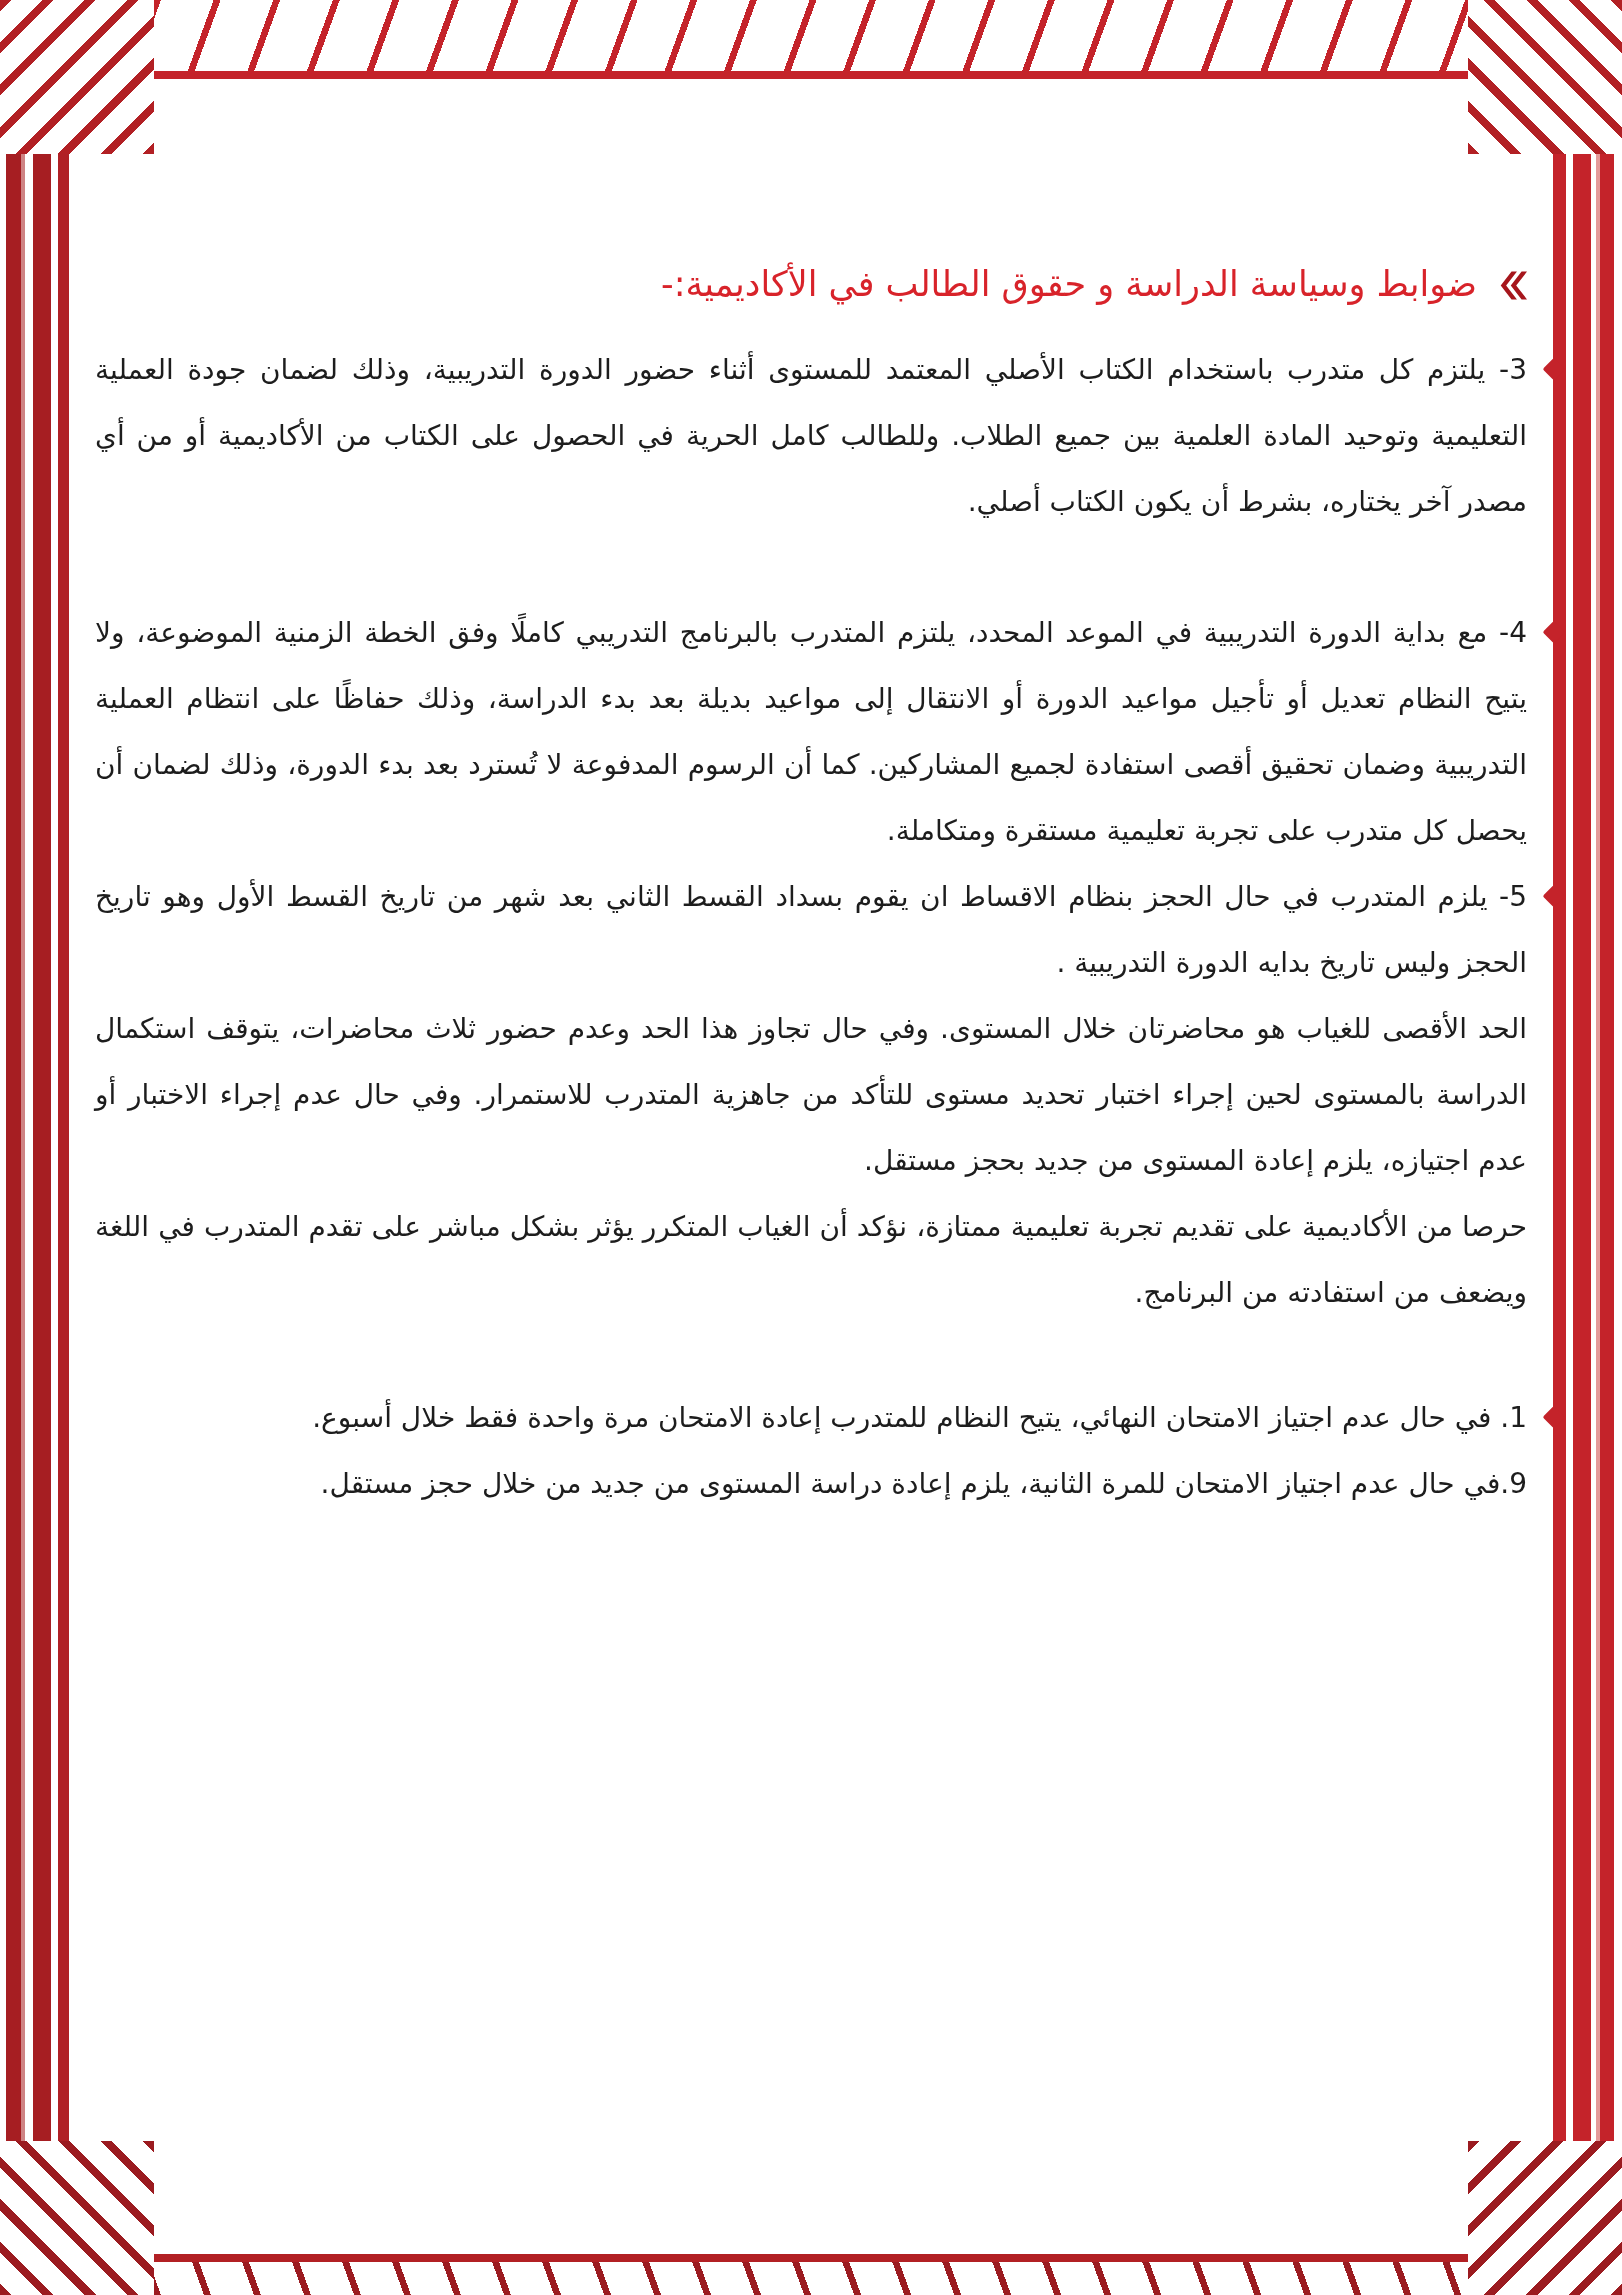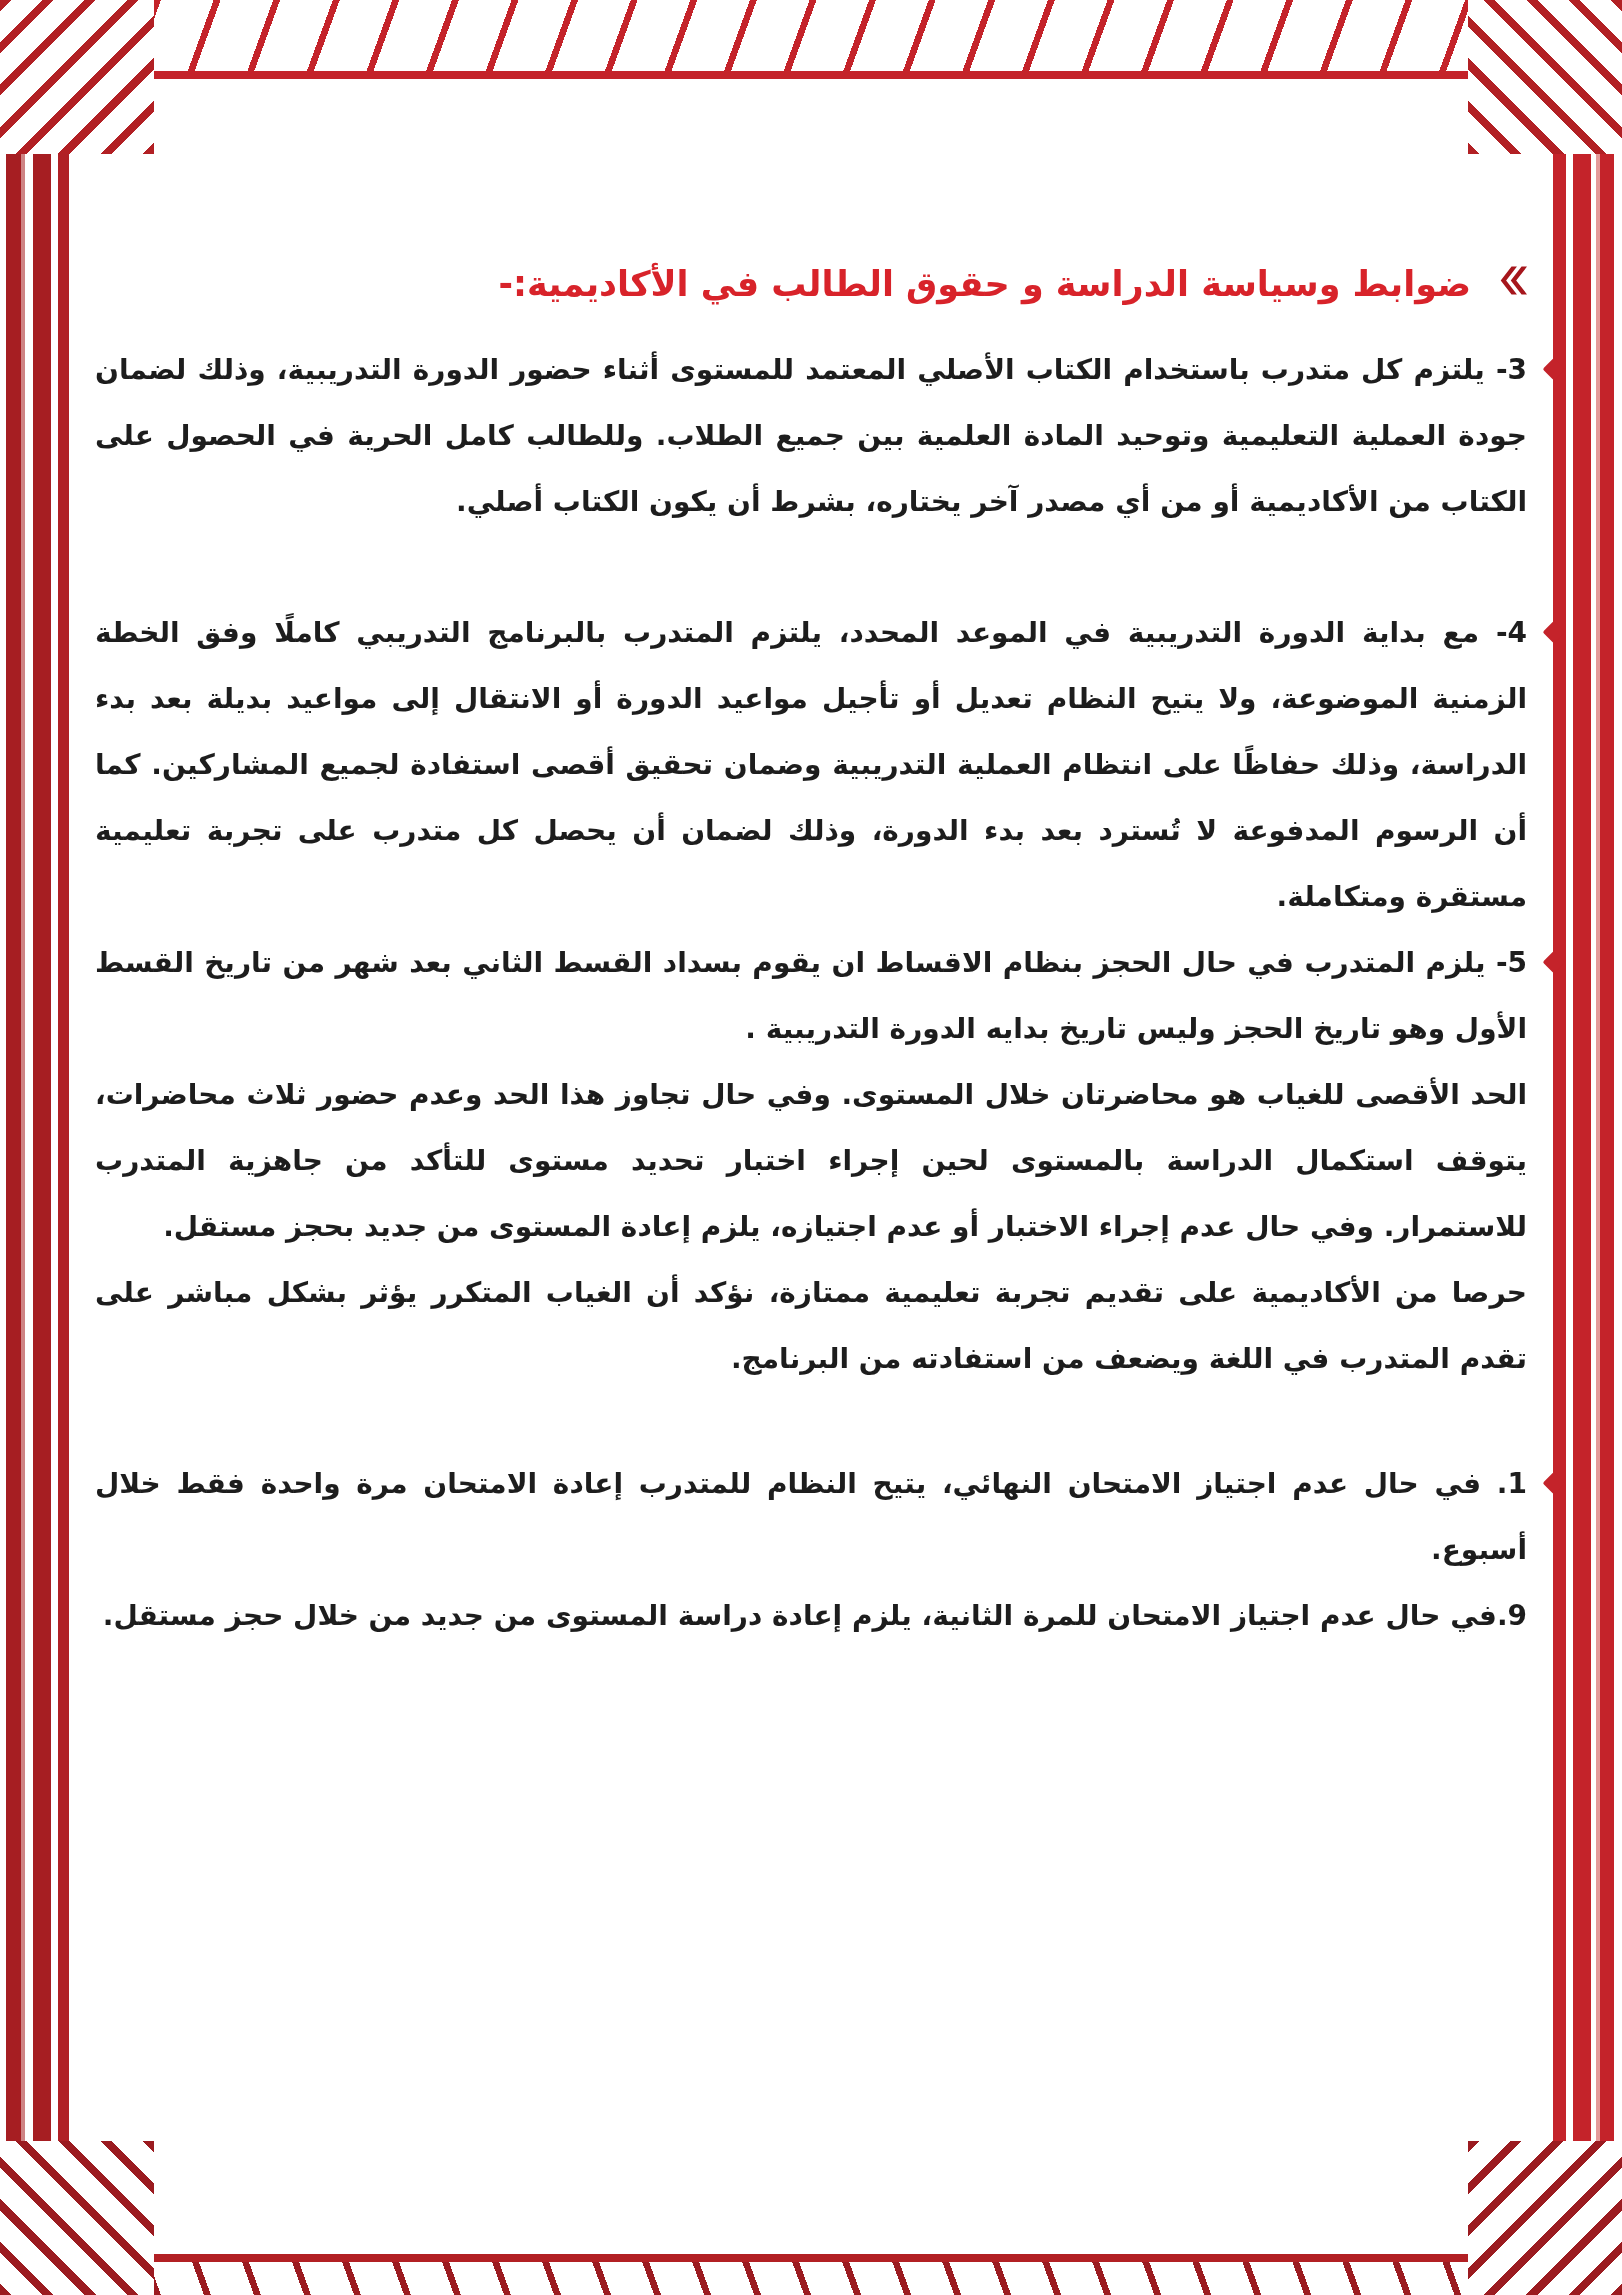--- a/index.html
+++ b/index.html
@@ -59,26 +59,26 @@
   .wing .w-dark { position:absolute; inset:0; background:#7d1016;
     clip-path:polygon(50% 8%, 72% 8%, 102% 96%, 80% 96%); }
   .banner-text { position:absolute; inset:0; display:flex; flex-direction:column;
     align-items:center; justify-content:center; gap:6.5px; color:#ffffff; direction:rtl; }
   .banner-line1 { font-size:29px; font-weight:700; letter-spacing:0.7px; }
   .banner-line2 { font-size:36px; font-weight:800; }
 
   
   .content { position:absolute; top:264px; right:95px; left:95px; direction:rtl; }
 
-  .heading { display:flex; align-items:flex-start; gap:22px; color:#d8232a;
-    font-size:35px; font-weight:700; margin-bottom:33px; }
+  .heading { display:flex; align-items:center; gap:16px; color:#d8232a;
+    font-size:35px; font-weight:400; margin-bottom:33px; }
   .heading-bullet { width:34px; height:31px; flex:0 0 auto; }
   .heading-bullet svg { width:100%; height:100%; fill:#a6161c; }
 
-  .para { position:relative; font-size:28px; font-weight:700; color:#1d1d1d;
+  .para { position:relative; font-size:28px; font-weight:400; color:#1d1d1d;
     line-height:66px; text-align:justify; margin:0; }
   .para.gap-md { margin-top:65px; }
   .para.gap-lg { margin-top:59px; }
   .pbullet { position:absolute; right:-35px; top:23.6px; width:15.7px; height:15.7px;
     background:#c4232a; transform:rotate(45deg); border-radius:2px; }
 </style>
 </head>
 <body>
 
 <div class="page">

